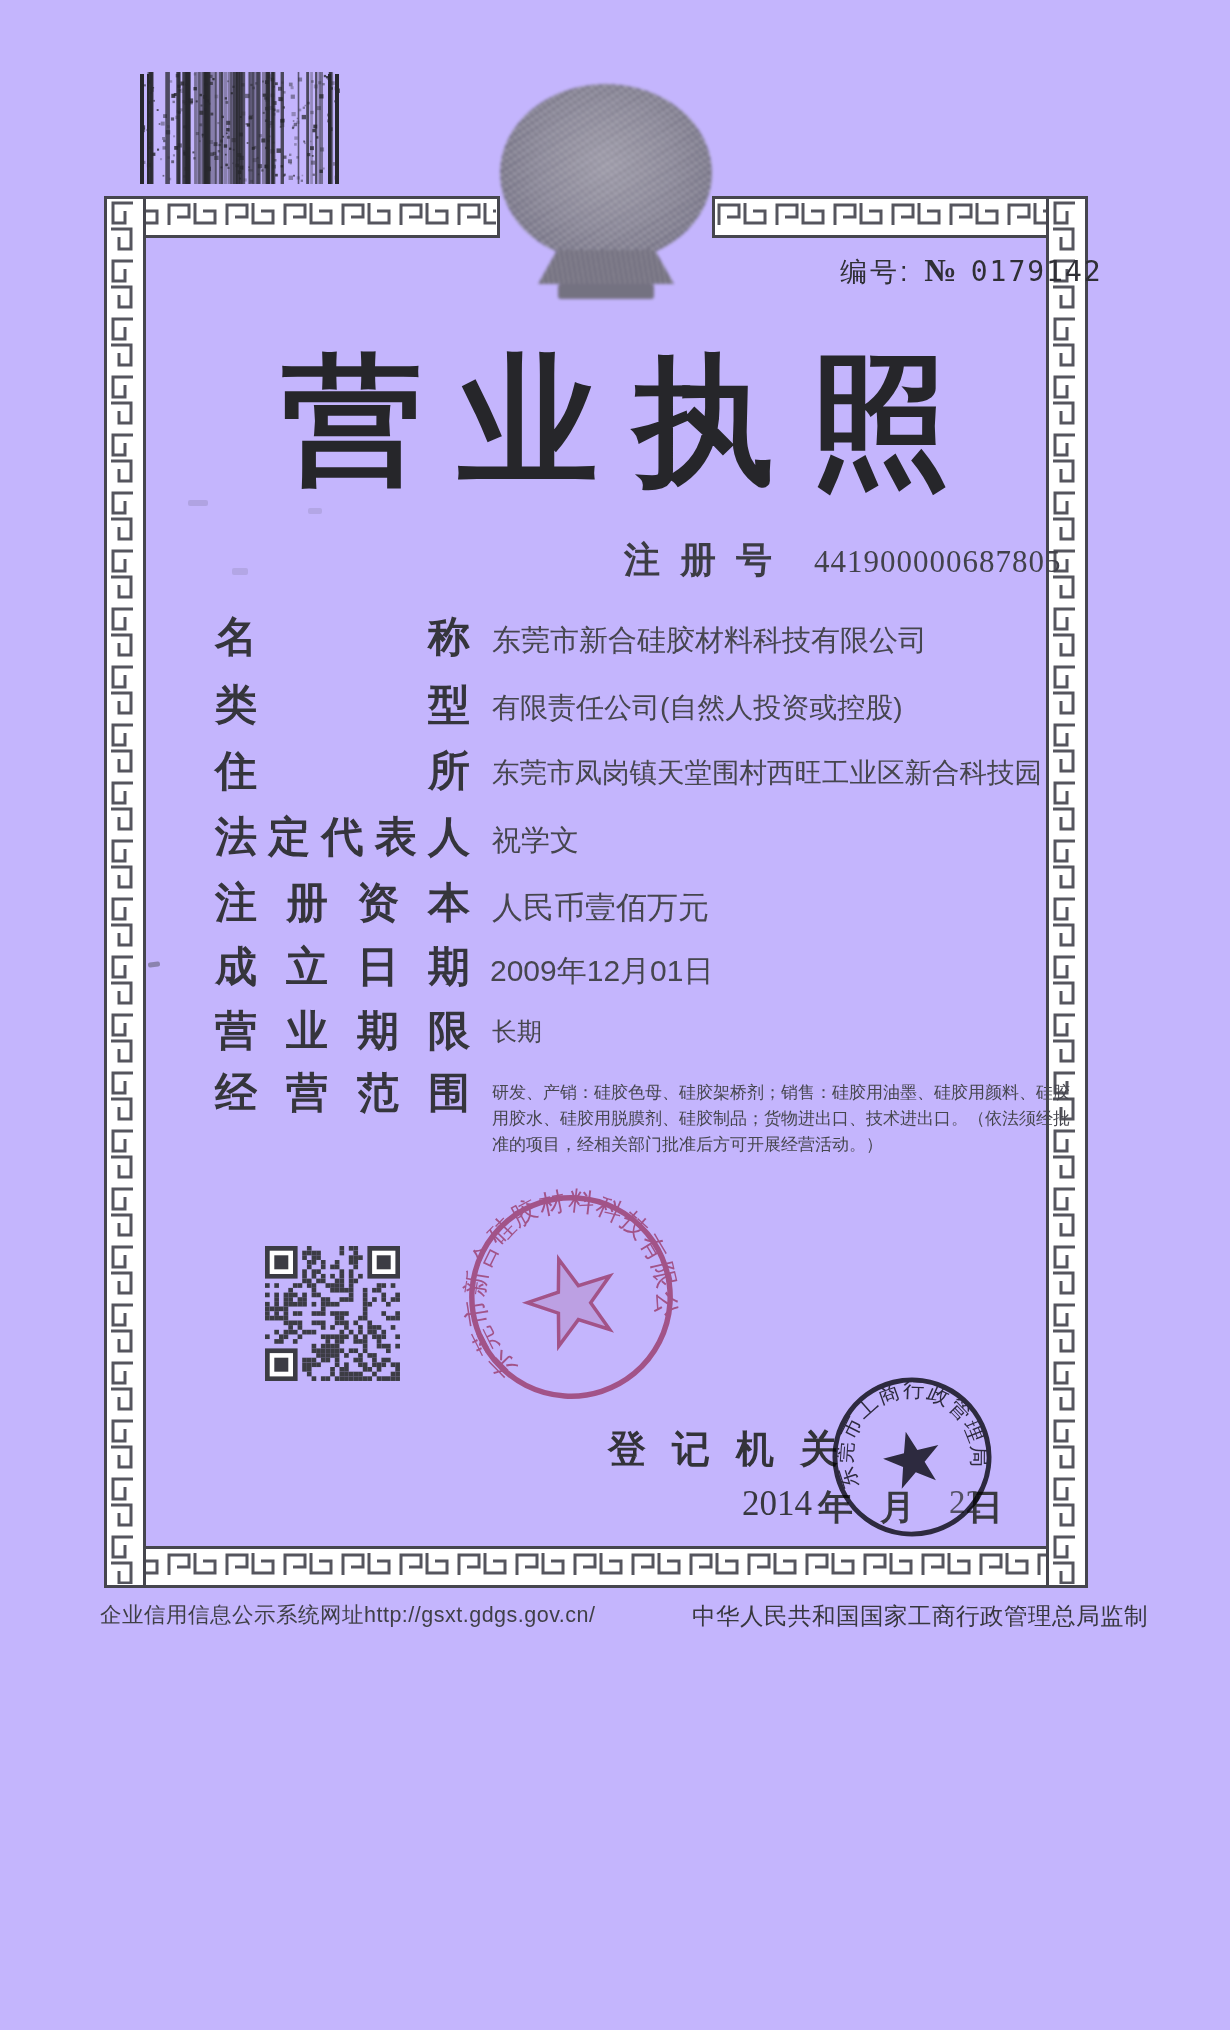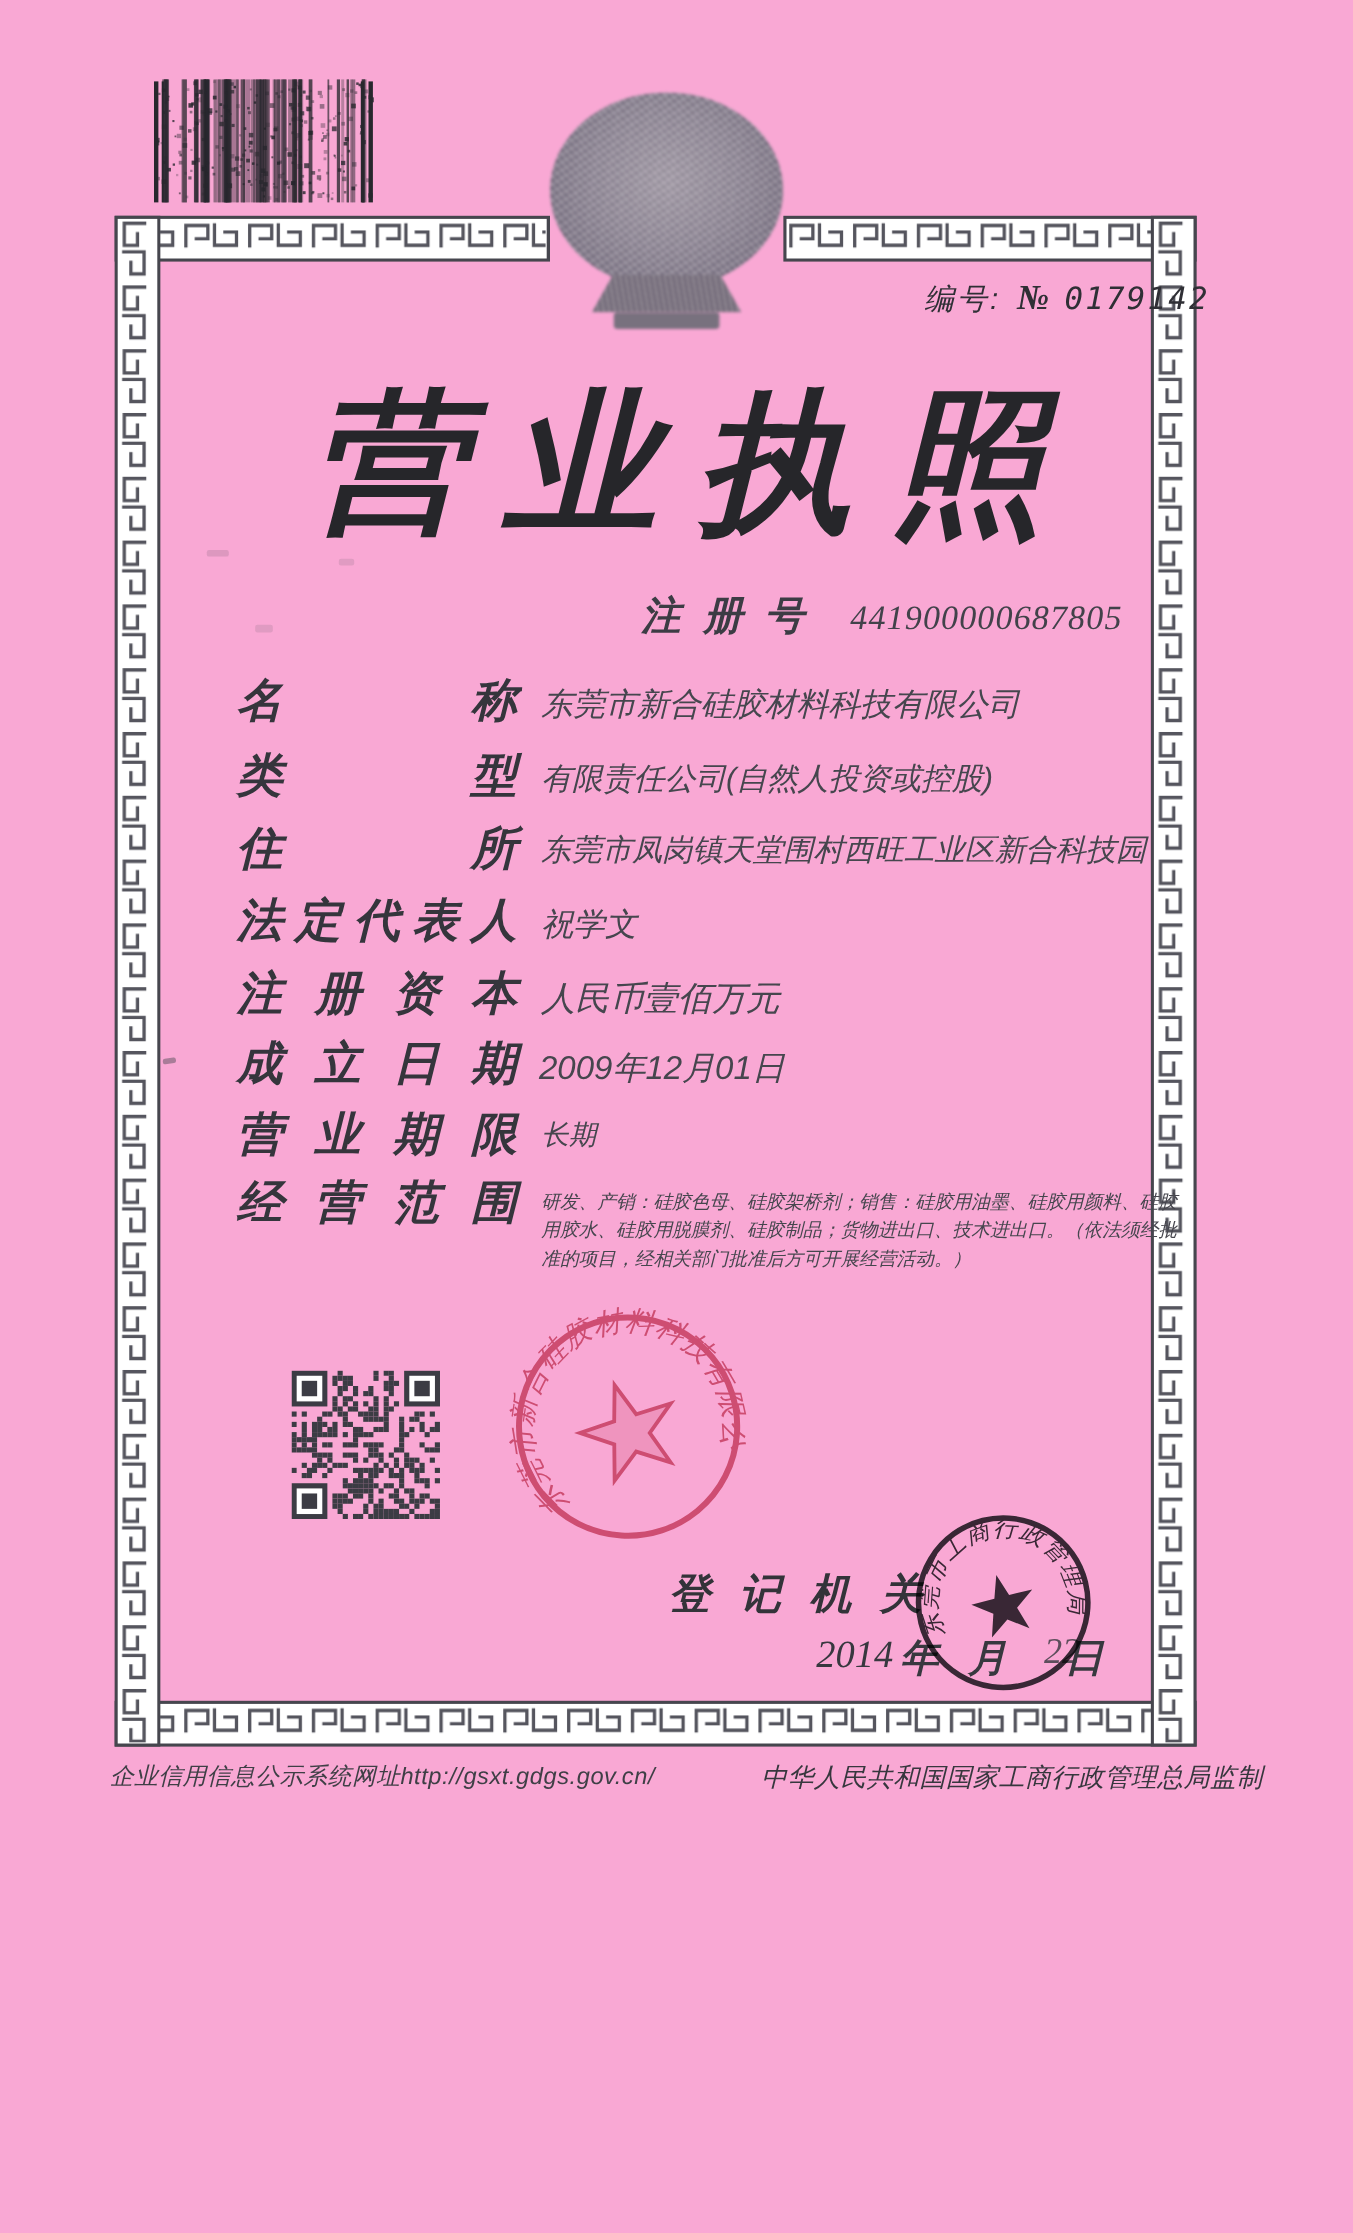--- a/index.html
+++ b/index.html
@@ -1,19 +1,19 @@
 <!DOCTYPE html>
 <html><head>
 <meta charset="utf-8">
 <style>
   html,body{margin:0;padding:0;width:1230px;height:2030px;background:#ffffff;overflow:hidden;}
   body{position:relative;font-family:"Liberation Sans",sans-serif;color:#3a3a40;}
 
   
-  .sheet{position:absolute;inset:0;background:#f9a8d4;font-style:italic;}
+  .sheet{position:absolute;inset:0;background:#c4b5fd;}
 
   
   #barcode-svg{position:absolute;left:140px;top:72px;width:200px;height:116px;filter:blur(.4px) contrast(1.05);}
 
   
   .emblem{position:absolute;left:500px;top:84px;width:212px;height:220px;filter:blur(1.6px);opacity:.93;}
   .emblem .disc{position:absolute;left:0;top:0;width:212px;height:178px;border-radius:50%;
     background:
       repeating-linear-gradient(47deg, rgba(255,255,255,.20) 0 2px, transparent 2px 5px),
       repeating-linear-gradient(-33deg, rgba(255,255,255,.16) 0 3px, transparent 3px 6px),
@@ -31,21 +31,21 @@
   .serial-label{font-size:27px;letter-spacing:3px;}
   .serial-mark{font-family:"Liberation Serif",serif;font-weight:bold;font-size:32px;}
   .serial-number{font-family:"DejaVu Sans Mono",monospace;font-size:28px;letter-spacing:2px;}
 
   
   .license-title{position:absolute;left:246px;top:346px;width:700px;text-align:right;
     font-size:140px;line-height:150px;font-weight:900;letter-spacing:36px;color:#26262a;
     text-indent:36px;white-space:nowrap;}
 
   
-  .regline{position:absolute;left:583px;top:536px;display:flex;align-items:baseline;color:#3c3c44;}
+  .regline{position:absolute;left:624px;top:536px;display:flex;align-items:baseline;color:#3c3c44;}
   .regline .rlabel{font-size:36px;letter-spacing:20px;font-weight:600;}
   .regline .rnum{font-family:"Liberation Serif",serif;font-size:31px;letter-spacing:1px;margin-left:22px;color:#42424a;}
 
   
   .row{position:absolute;left:215px;display:flex;align-items:flex-start;}
   .flabel{width:255px;font-size:42px;line-height:50px;font-weight:600;color:#35353c;
     text-align:justify;text-align-last:justify;flex:none;}
   .fvalue{margin-left:22px;padding-top:9px;color:#46464e;}
   .v-name{font-size:29px;}
   .v-type{font-size:28px;}

